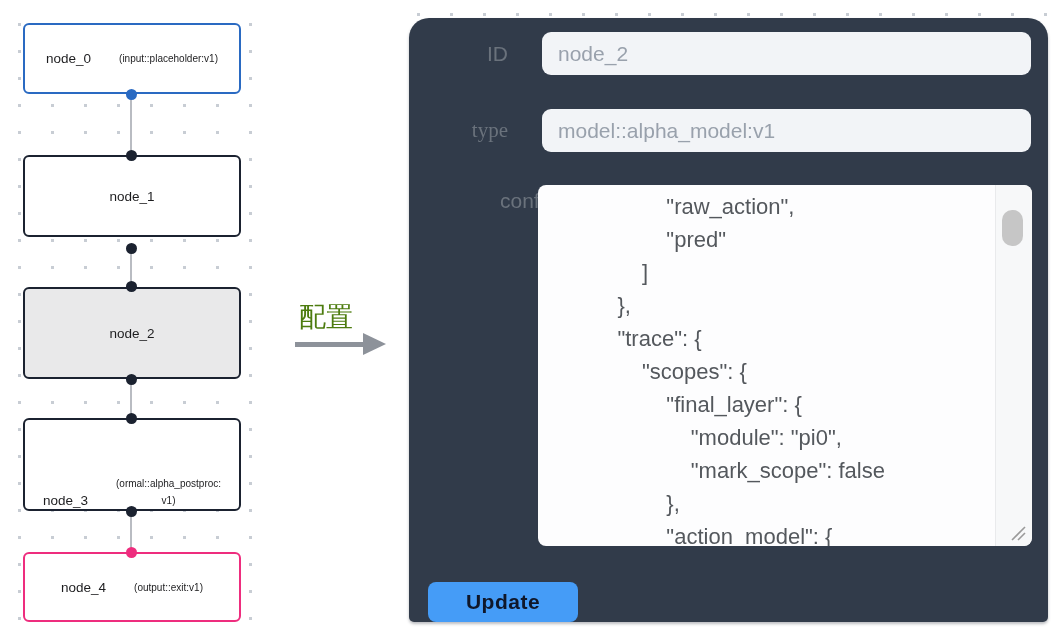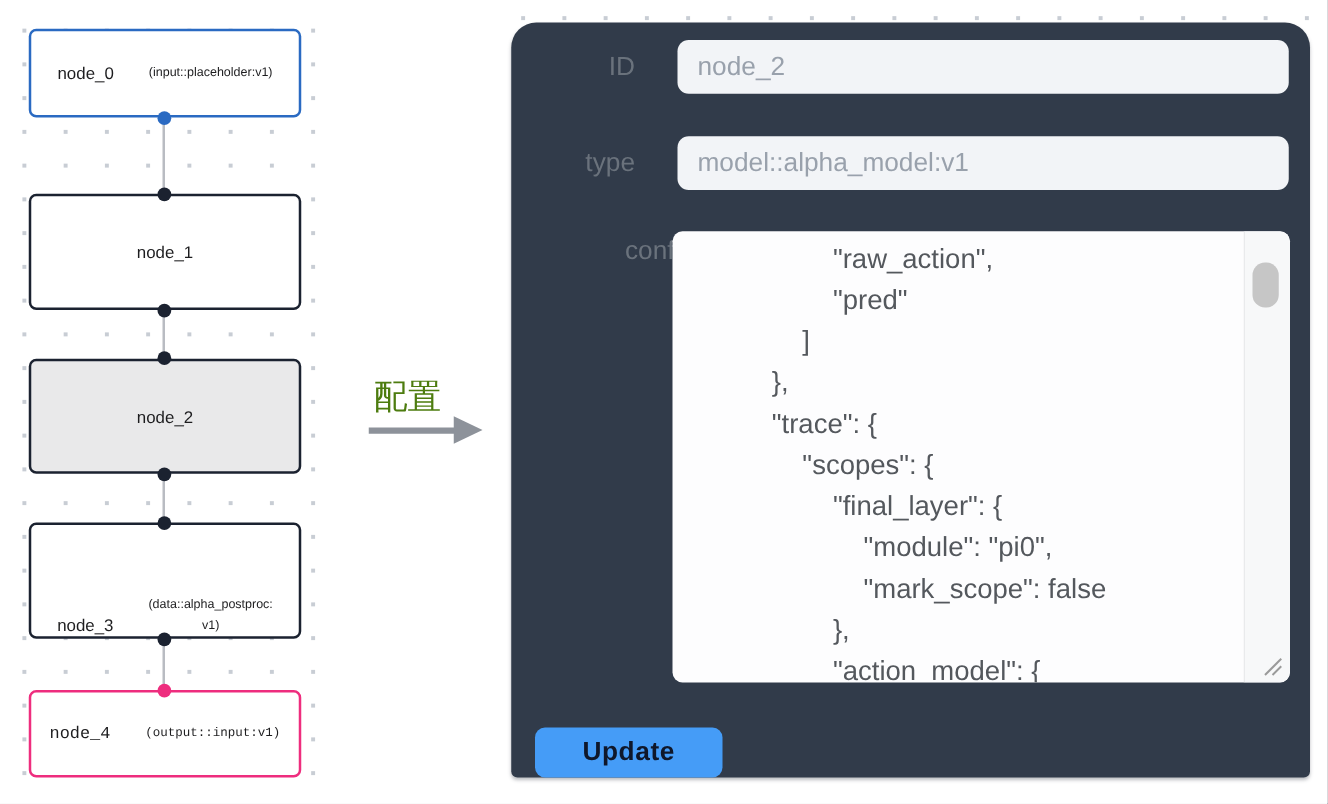--- a/index.html
+++ b/index.html
@@ -18,24 +18,24 @@
   
   .node {
     position:absolute; left:23px; width:218px;
     background:#ffffff; border:2px solid #1b2230; border-radius:6px;
     display:flex; flex-direction:row; align-items:center; justify-content:center;
     text-align:center; color:#1d1d1f; z-index:3; cursor:pointer;gap:28px;
   }
   .node-title { font-size:13.5px; line-height:17px; }
   .node-sub   { font-size:10px; line-height:17px; white-space:pre-line; }
   #node-0 { top:23px;  height:71px; border-color:var(--node-input-border,#2a6ac2); }
-  #node-1 { top:155px; height:93px; }
+  #node-1 { top:155px; height:82px; }
   #node-2 { top:287px; height:92px; background:#e9e9ea; border-width:2.5px; }
   #node-3 { top:418px; height:93px;align-items:flex-end; }
-  #node-4 { top:552px; height:70px; border-color:var(--node-output-border,#ee2d7e);font-family:Liberation Mono, monospace; }
+  #node-4 { top:552px; height:70px; border-color:var(--node-output-border,#ee2d7e); }
 
   .edge { position:absolute; left:130px; width:2px; background:#b9bcc2; z-index:1; }
   #edge-0 { top:94px;  height:62px; }
   #edge-1 { top:248px; height:39px; }
   #edge-2 { top:379px; height:39px; }
   #edge-3 { top:511px; height:41px; }
 
   .handle { position:absolute; left:126px; width:11px; height:11px; border-radius:50%;
             background:#1b2230; z-index:4; cursor:crosshair; }
   .handle.blue { background:var(--node-input-border,#2a6ac2); }
@@ -52,21 +52,21 @@
   #panel {
     position:absolute; left:409px; top:18px; width:639px; height:604px;
     background:var(--panel-bg,#313b4a); border-radius:20px 20px 5px 5px; z-index:5;
     box-shadow:0 2px 3px rgba(60,66,78,.35);
   }
   .field-label {
     position:absolute; left:0; width:99px; text-align:right;
     color:#6a727c; font-size:21px; line-height:43px;
   }
   #label-id   { top:14px; }
-  #label-type { top:91px; }
+  #label-type { top:91px;font-family:Liberation Serif, serif; }
   #label-config { top:171px; height:24px; line-height:24px;margin-left:48px; }
   .panel-input {
     position:absolute; left:133px; width:489px; height:43px;
     background:#f2f4f7; border:none; border-radius:9px;
     font-family:"Liberation Sans","DejaVu Sans",sans-serif;
     font-size:21px; color:#99a1ac; padding:0 16px; outline:none;
   }
   #input-id   { top:14px; }
   #input-type { top:91px; }
 
@@ -111,26 +111,26 @@
       <div class="node-sub">(input::placeholder:v1)</div>
     </div>
     <div class="node" id="node-1">
       <div class="node-title">node_1</div>
     </div>
     <div class="node" id="node-2">
       <div class="node-title">node_2</div>
     </div>
     <div class="node" id="node-3">
       <div class="node-title">node_3</div>
-      <div class="node-sub">(data::alpha_postproc:
+      <div class="node-sub">(ormal::alpha_postproc:
 v1)</div>
     </div>
     <div class="node" id="node-4">
       <div class="node-title">node_4</div>
-      <div class="node-sub">(output::input:v1)</div>
+      <div class="node-sub">(output::exit:v1)</div>
     </div>
 
     <div class="handle blue" style="top:89px;"></div>
     <div class="handle" style="top:150px;"></div>
     <div class="handle" style="top:243px;"></div>
     <div class="handle" style="top:281px;"></div>
     <div class="handle" style="top:374px;"></div>
     <div class="handle" style="top:413px;"></div>
     <div class="handle" style="top:506px;"></div>
     <div class="handle pink" style="top:547px;"></div>

